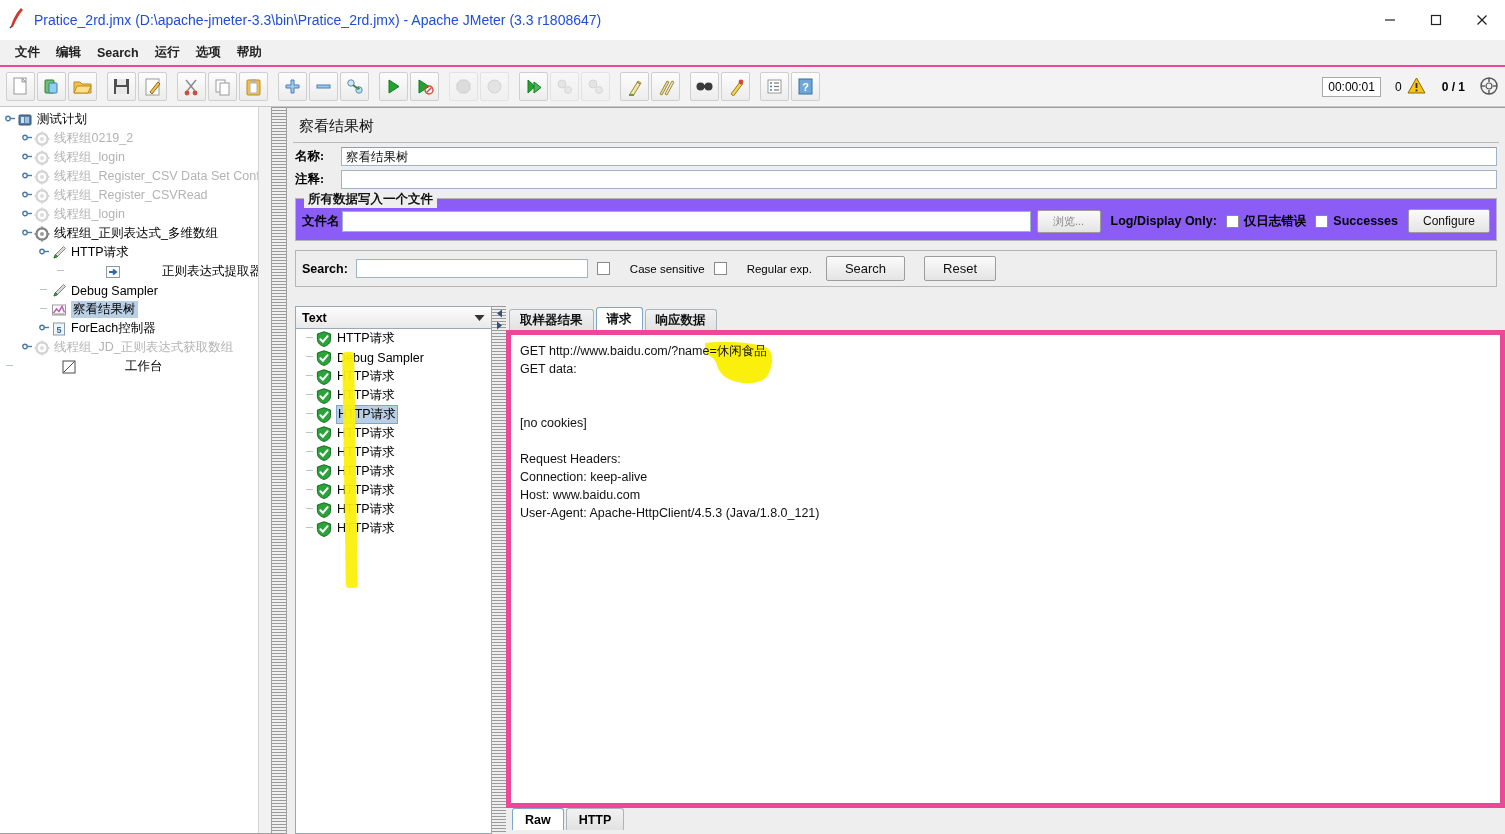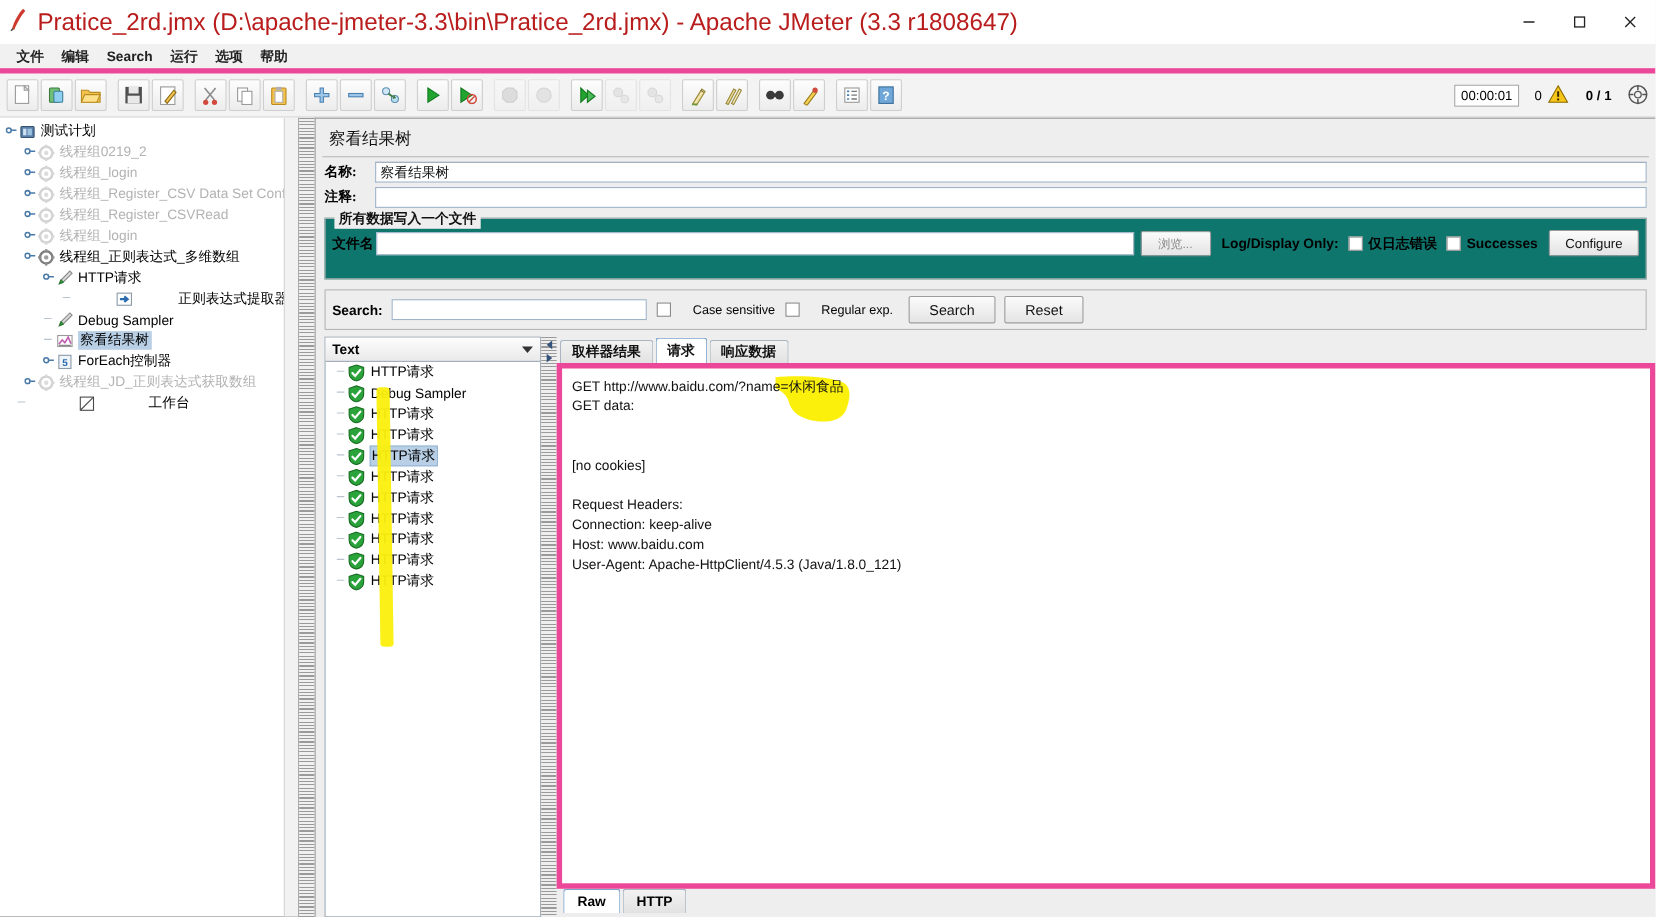--- a/index.html
+++ b/index.html
@@ -14,32 +14,32 @@
     -webkit-font-smoothing: none;
   }
   .app { position: relative; width: 1505px; height: 834px; background: #f0f0f0; }
 
   
   .titlebar {
     position: absolute; left: 0; top: 0; width: 1505px; height: 40px;
     background: #ffffff; display: flex; align-items: center;
   }
   .title-icon { width: 34px; text-align: center; font-size: 17px; color: #c0392b; }
-  .title-text { font-size: 22px; color: #b91c1c; white-space: nowrap; }
+  .title-text { font-size: 14px; color: #1d4ed8; white-space: nowrap; }
   .wbtns { position: absolute; right: 0; top: 0; height: 40px; display: flex; }
   .wbtn {
     width: 46px; height: 40px; display: flex; align-items: center; justify-content: center;
     background: #ffffff;
   }
   .wbtn svg { display: block; }
 
   
   .menubar {
     position: absolute; left: 0; top: 40px; width: 1505px; height: 27px;
-    background: #f1f1f1; border-bottom: 5px solid #ec4899;
+    background: #f1f1f1; border-bottom: 2px solid #ec4899;
     display: flex; align-items: center; padding-left: 8px;
   }
   .menu-item {
     font-size: 12.5px; font-weight: bold; color: #222;
     padding: 3px 7px; margin-right: 2px; white-space: nowrap;
   }
 
   
   .toolbar {
     position: absolute; left: 0; top: 67px; width: 1505px; height: 40px;
@@ -106,22 +106,22 @@
   .fieldrow { display: flex; align-items: center; margin: 4px 8px 0 8px; }
   .fieldrow .flabel { font-size: 12.5px; font-weight: bold; width: 46px; font-family: Liberation Serif, serif; }
   .fieldrow .finput {
     flex: 1; height: 19px; background: #ffffff; border: 1px solid #9fb3c8;
     border-top-color:#8d9fb2; font-size: 12.5px; padding: 1px 4px; line-height: 17px;
     color:#111; overflow: hidden; white-space: nowrap;
   }
   .fieldrow.comment .finput { border-color: #9fb3c8; }
 
   .group {
-    margin: 9px 8px 0 8px; border: 1px solid #b6b6b6; background: #0f766e;
-    position: relative; padding: 10px 6px 20px 6px;
+    margin: 9px 8px 0 8px; border: 1px solid #b6b6b6; background: #8b5cf6;
+    position: relative; padding: 10px 6px 7px 6px;
   }
   .group-title {
     position: absolute; top: -8px; left: 8px; background: #eeeeee; padding: 0 4px;
     font-size: 12.5px; font-weight: bold; color: #111;
   }
   .filerow { display: flex; align-items: center; }
   .filerow .flabel { font-size: 12.5px; font-weight: bold; margin-right: 2px; }
   .filerow .finput { flex: 1; height: 21px; background: #fff; border: 1px solid #9fb3c8; }
   .btn {
     background: linear-gradient(#fbfbfb, #e4e4e4); border: 1px solid #9c9c9c;
@@ -606,21 +606,21 @@
             <span class="ico" style="opacity: 0.35;"><svg width="16" height="16" viewBox="0 0 16 16">
                 <circle cx="8" cy="8" r="5.6" fill="none" stroke="#7f7f7f" stroke-width="2.2"></circle>
                 <circle cx="8" cy="8" r="2" fill="#9e9e9e"></circle>
                 <rect x="7" y="0.5" width="2" height="3" fill="#8d8d8d"></rect>
                 <rect x="7" y="12.5" width="2" height="3" fill="#8d8d8d"></rect>
                 <rect x="0.5" y="7" width="3" height="2" fill="#8d8d8d"></rect>
                 <rect x="12.5" y="7" width="3" height="2" fill="#8d8d8d"></rect>
               </svg></span>
             <span class="lbl">线程组_JD_正则表达式获取数组</span>
           </div>
-          <div class="trow" style="padding-left: 14px; gap: 44px;">
+          <div class="trow" style="padding-left: 4px; gap: 44px;">
             <span class="knob"><svg width="11" height="11">
                 <line x1="1" y1="5.5" x2="8" y2="5.5" stroke="#b9c4cf"></line>
               </svg></span>
             <span class="ico"><svg width="16" height="16" viewBox="0 0 16 16">
                 <rect x="2" y="2" width="12" height="12" fill="#fff" stroke="#4a4a4a"></rect>
                 <path d="M2.5 13.5 L13.5 2.5" stroke="#4a4a4a"></path>
               </svg></span>
             <span class="lbl">工作台</span>
           </div>
         </div>
@@ -664,21 +664,21 @@
         <div class="sinput"></div>
         <div class="cbwrap">
           <span class="cbx"></span>
           <span class="cbl-n">Case sensitive</span>
         </div>
         <div class="cbwrap">
           <span class="cbx"></span>
           <span class="cbl-n">Regular exp.</span>
         </div>
         <div class="btn" style="margin-left:14px;padding:4px 18px;font-size:13px;">Search</div>
-        <div class="btn" style="margin-left:8px;padding:4px 18px;font-size:13px;text-align:right;">Reset</div>
+        <div class="btn" style="margin-left:19px;padding:4px 18px;font-size:13px;text-align:right;">Reset</div>
       </div>
 
       <div class="results">
         <div class="res-left">
           <div class="combo">
             <span>Text</span>
             <span class="arrow">
               <svg width="11" height="8">
                   <path d="M0.5 1 L10.5 1 L5.5 7 Z" fill="#333"></path>
                 </svg>

